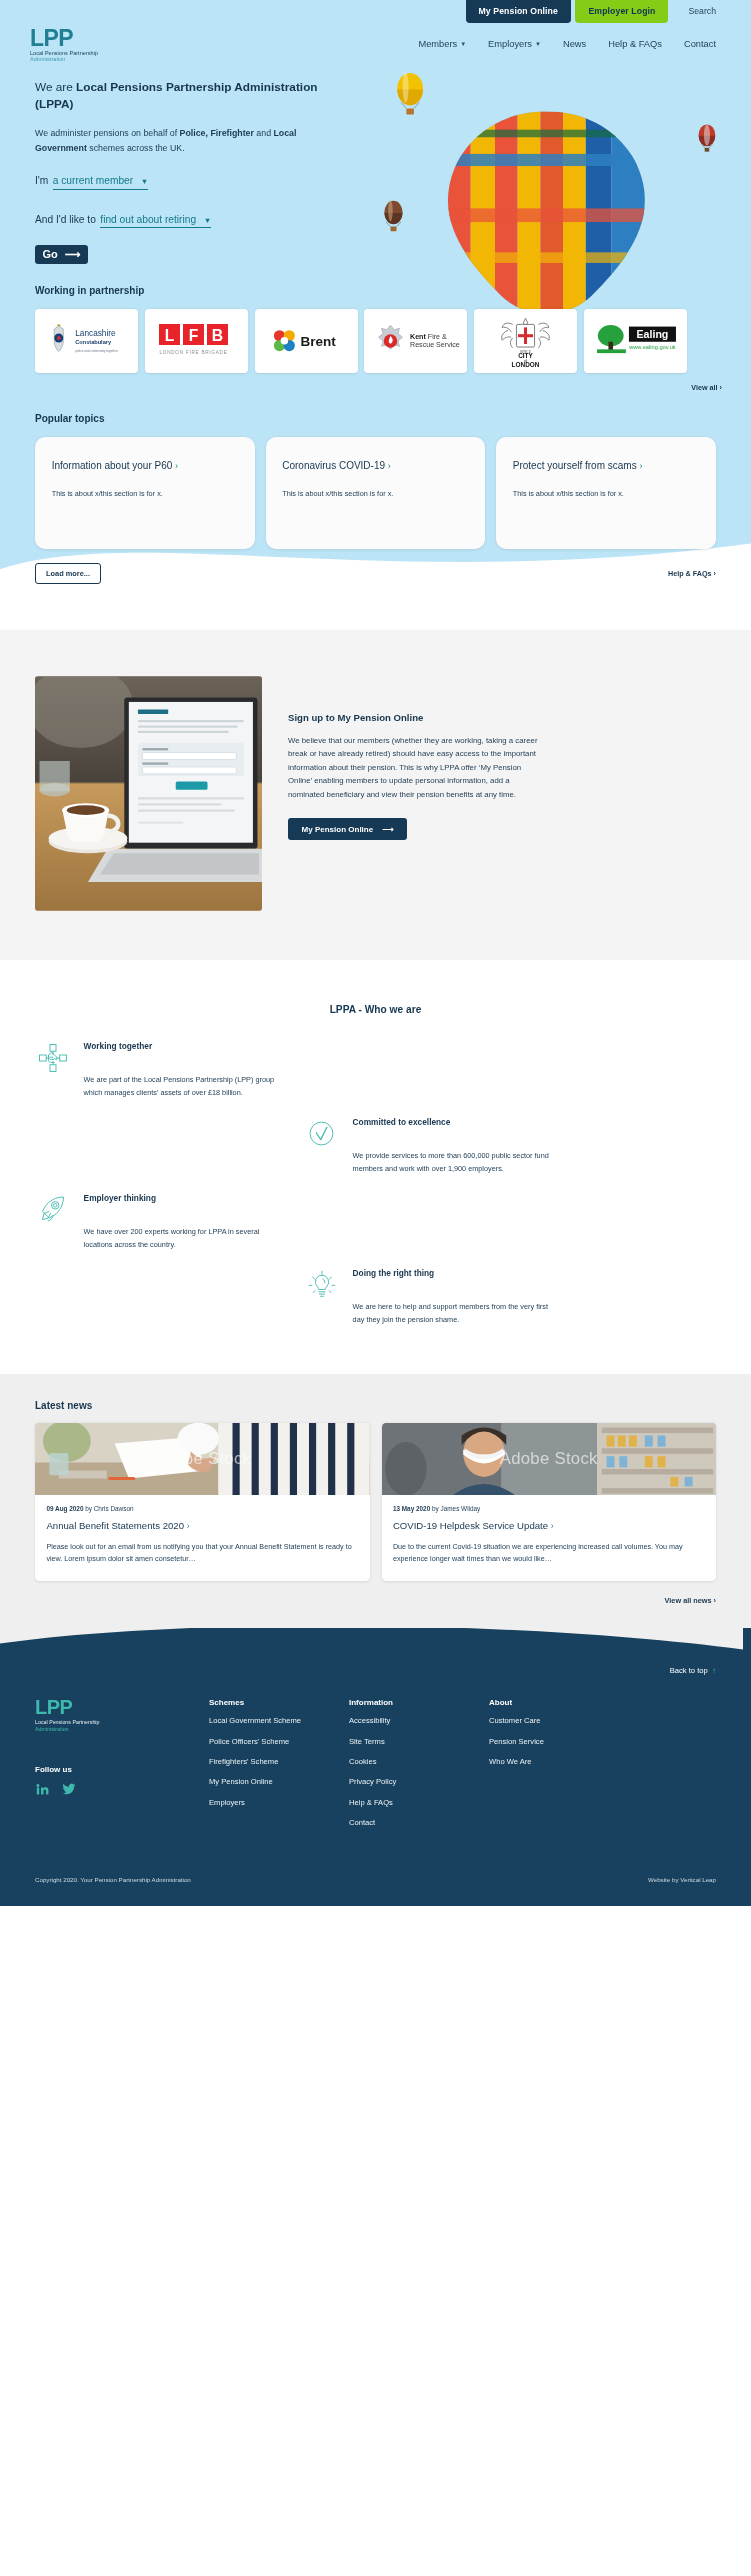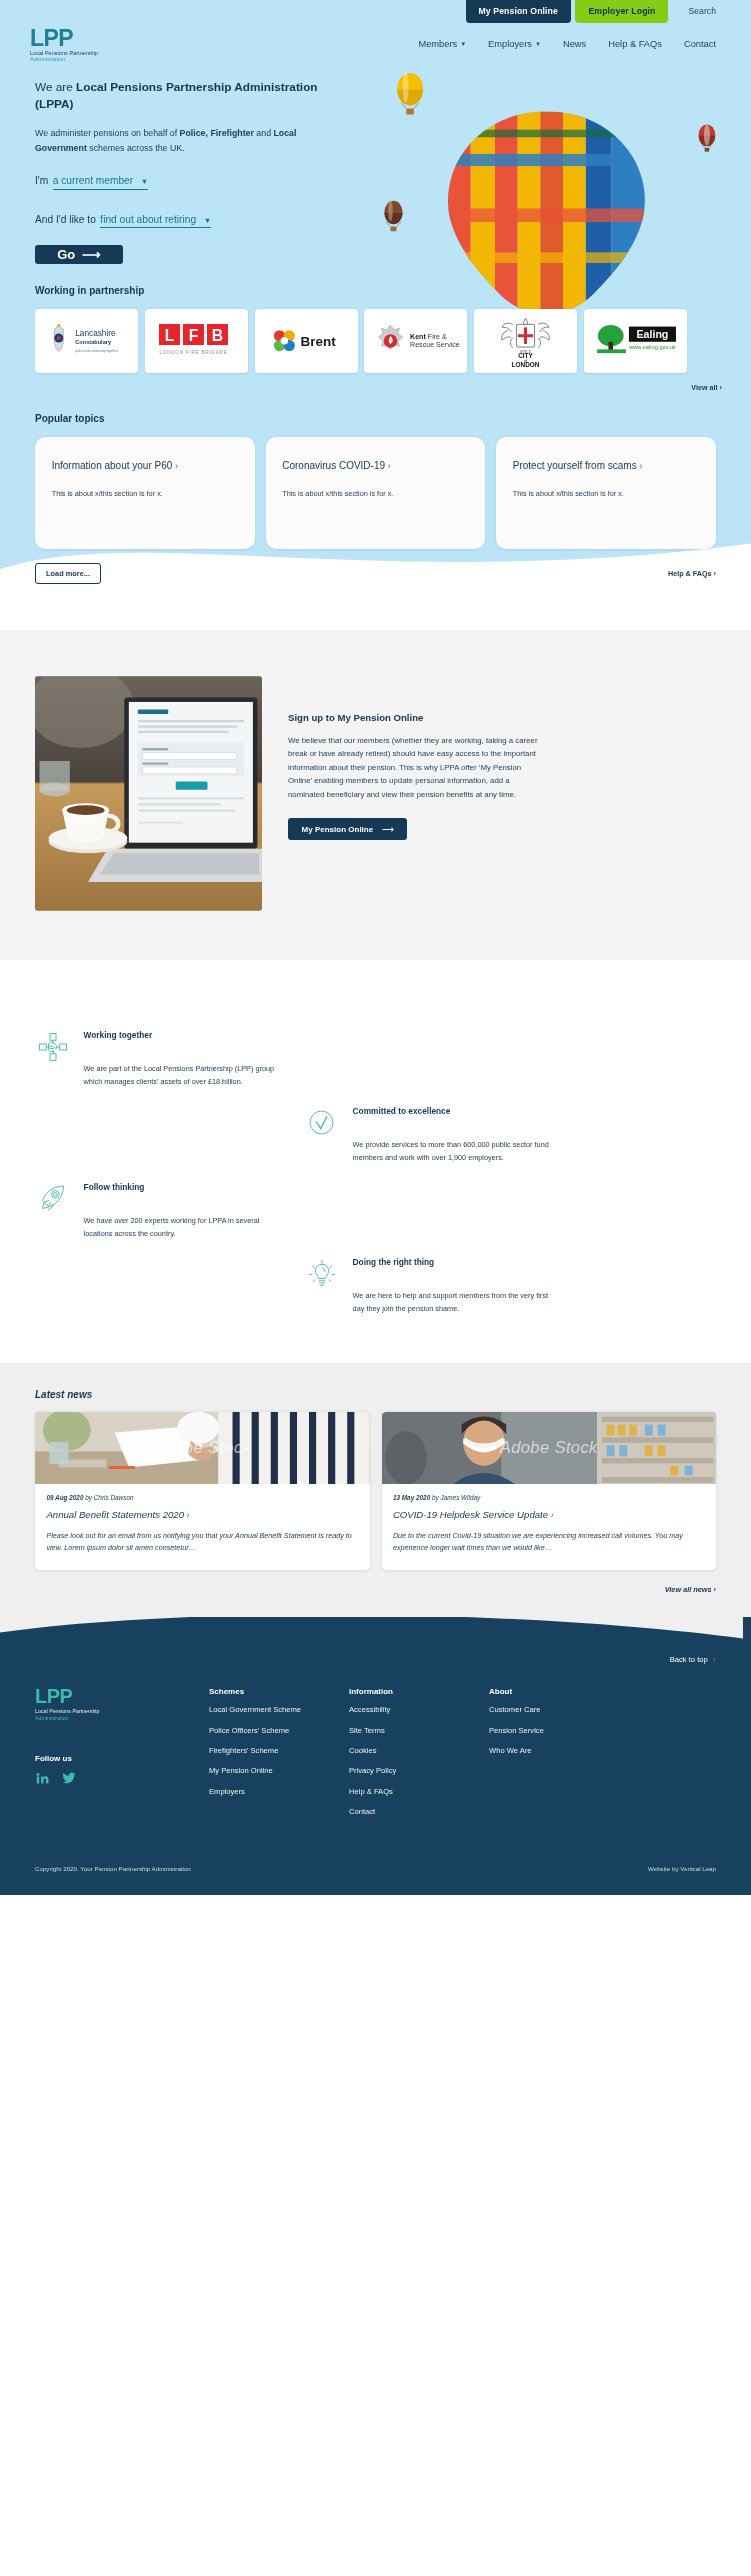--- a/index.html
+++ b/index.html
@@ -77,23 +77,23 @@
   .hero-p b { font-weight: bold; }
   .selector-row { margin-top: 20.5px; font-size: 10.2px; color: #16364f; display: flex; align-items: baseline; }
   .selector-row.second { margin-top: 24px; }
   .sel {
     color: #137a8c; border-bottom: 1.1px solid #137a8c;
     margin-left: 4.5px; padding-bottom: 2.3px; display: inline-flex; align-items: baseline; gap: 7.6px;
   }
   .sel .caret2 { font-size: 7.6px; }
   .go-btn {
     margin-top: 16.7px; background: #163a56; color: #fff;
-    width: 88px; height: 19px; border-radius: 3px;
+    width: 53px; height: 19px; border-radius: 3px;
     display: flex; align-items: center; justify-content: center; gap: 6.8px;
-    font-size: 13px; font-weight: bold;
+    font-size: 11px; font-weight: bold;
   }
 
   .hero-art { position: absolute; right: 0px; top: -6px; width: 394px; height: 318px; }
 
   
   .partners { position: relative; padding: 21px 29px 0 35px; }
   .sec-title { font-size: 10px; font-weight: bold; color: #17364f; }
   .partner-row { display: flex; gap: 6.8px; margin-top: 13px; }
   .partner-card {
     width: 103px; height: 64px; background: #fff; border-radius: 3.8px;
@@ -141,21 +141,21 @@
   .who { background: #fff; padding: 44px 0 30px; }
   .who-h2 { text-align: center; font-size: 10.2px; font-weight: bold; color: #17364f; }
   .who-grid { position: relative; margin-top: 26px; padding: 0 35px; }
   .who-item { display: flex; gap: 13.6px; width: 250px; margin-bottom: 16.7px; }
   .who-item.right { margin-left: 269px; }
   .who-ico { width: 35px; flex: none; display: flex; align-items: flex-start; justify-content: center; padding-top: 1.5px; }
   .who-h3 { font-size: 8.3px; font-weight: bold; color: #17364f; }
   .who-p { margin-top: 23px; font-size: 7.3px; line-height: 1.78; color: #1c3b54; }
 
   
-  .news { position: relative; background: #efefef; padding: 26px 35px 23px; font-style: italic; }
+  .news { position: relative; background: #efefef; padding: 26px 35px 23px; }
   .news-h2 { font-size: 10px; font-weight: bold; color: #17364f; }
   .news-row { display: flex; gap: 12px; margin-top: 12px; }
   .news-card {
     flex: 1; background: #fff; border-radius: 4.5px; overflow: hidden;
     box-shadow: 0 0.8px 3px rgba(0,0,0,.10);
   }
   .news-thumb { height: 72px; position: relative; overflow: hidden; }
   .adobe-wm {
     position: absolute; inset: 0; display: flex; align-items: center; justify-content: center;
     color: rgba(255,255,255,.62); font-size: 16.7px; letter-spacing: 0.3px;
@@ -497,20 +497,21 @@
       <div class="mpo-h2">Sign up to My Pension Online</div>
       <p class="mpo-p">We believe that our members (whether they are working, taking a career break or have already retired) should have easy access to the important information about their pension.  This is why LPPA offer ‘My Pension Online’ enabling members to update personal information, add a nominated beneficiary and view their pension benefits at any time.</p>
       <div class="mpo-btn">
         <span>My Pension Online</span>
         <span>⟶</span>
       </div>
     </div>
   </section>
 
   <section class="who">
+    <h2 class="who-h2">LPPA - Who we are</h2>
     <div class="who-grid">
 
       <div class="who-item">
         <div class="who-ico">
           <svg width="30" height="30" viewBox="0 0 40 40" fill="none" stroke="#3fb8ae" stroke-width="1.2">
             <rect x="2" y="16" width="9" height="8"></rect>
             <rect x="29" y="16" width="9" height="8"></rect>
             <rect x="16" y="2" width="8" height="9"></rect>
             <rect x="16" y="29" width="8" height="9"></rect>
             <path d="M11 20 h5 M24 20 h5 M20 11 v5 M20 24 v5"></path>
@@ -542,21 +543,21 @@
         <div class="who-ico">
           <svg width="30" height="30" viewBox="0 0 40 40" fill="none" stroke="#3fb8ae" stroke-width="1.2">
             <path d="M34 4 c-10 0 -19 5 -24 12 l-4 7 9 9 7 -4 c7 -5 12 -14 12 -24 z"></path>
             <circle cx="23" cy="15" r="5"></circle>
             <circle cx="23" cy="15" r="2.4"></circle>
             <path d="M15 23 l-7 3 -2 8 8 -2 3 -7"></path>
             <path d="M20 28 c0 4 -3 7 -7 8"></path>
           </svg>
         </div>
         <div>
-          <div class="who-h3">Follow thinking</div>
+          <div class="who-h3">Employer thinking</div>
           <div class="who-p">We have over 200 experts working for LPPA in several locations across the country.</div>
         </div>
       </div>
 
       <div class="who-item right">
         <div class="who-ico">
           <svg width="30" height="30" viewBox="0 0 40 40" fill="none" stroke="#3fb8ae" stroke-width="1.2" stroke-linecap="round">
             <path d="M20 7 a9 9 0 0 0 -6 15.6 c1.2 1.2 1.8 2.4 1.8 3.4 h8.4 c0 -1 .6 -2.2 1.8 -3.4 A9 9 0 0 0 20 7 z"></path>
             <path d="M16 29 h8 M16.5 32 h7 M18 35 h4"></path>
             <path d="M20 1.5 v3.5 M7.5 9.5 l2.6 2.4 M32.5 9.5 l-2.6 2.4 M3 20.5 h3.6 M33.4 20.5 H37 M8 30 l2.6 -2.4 M32 30 l-2.6 -2.4"></path>

